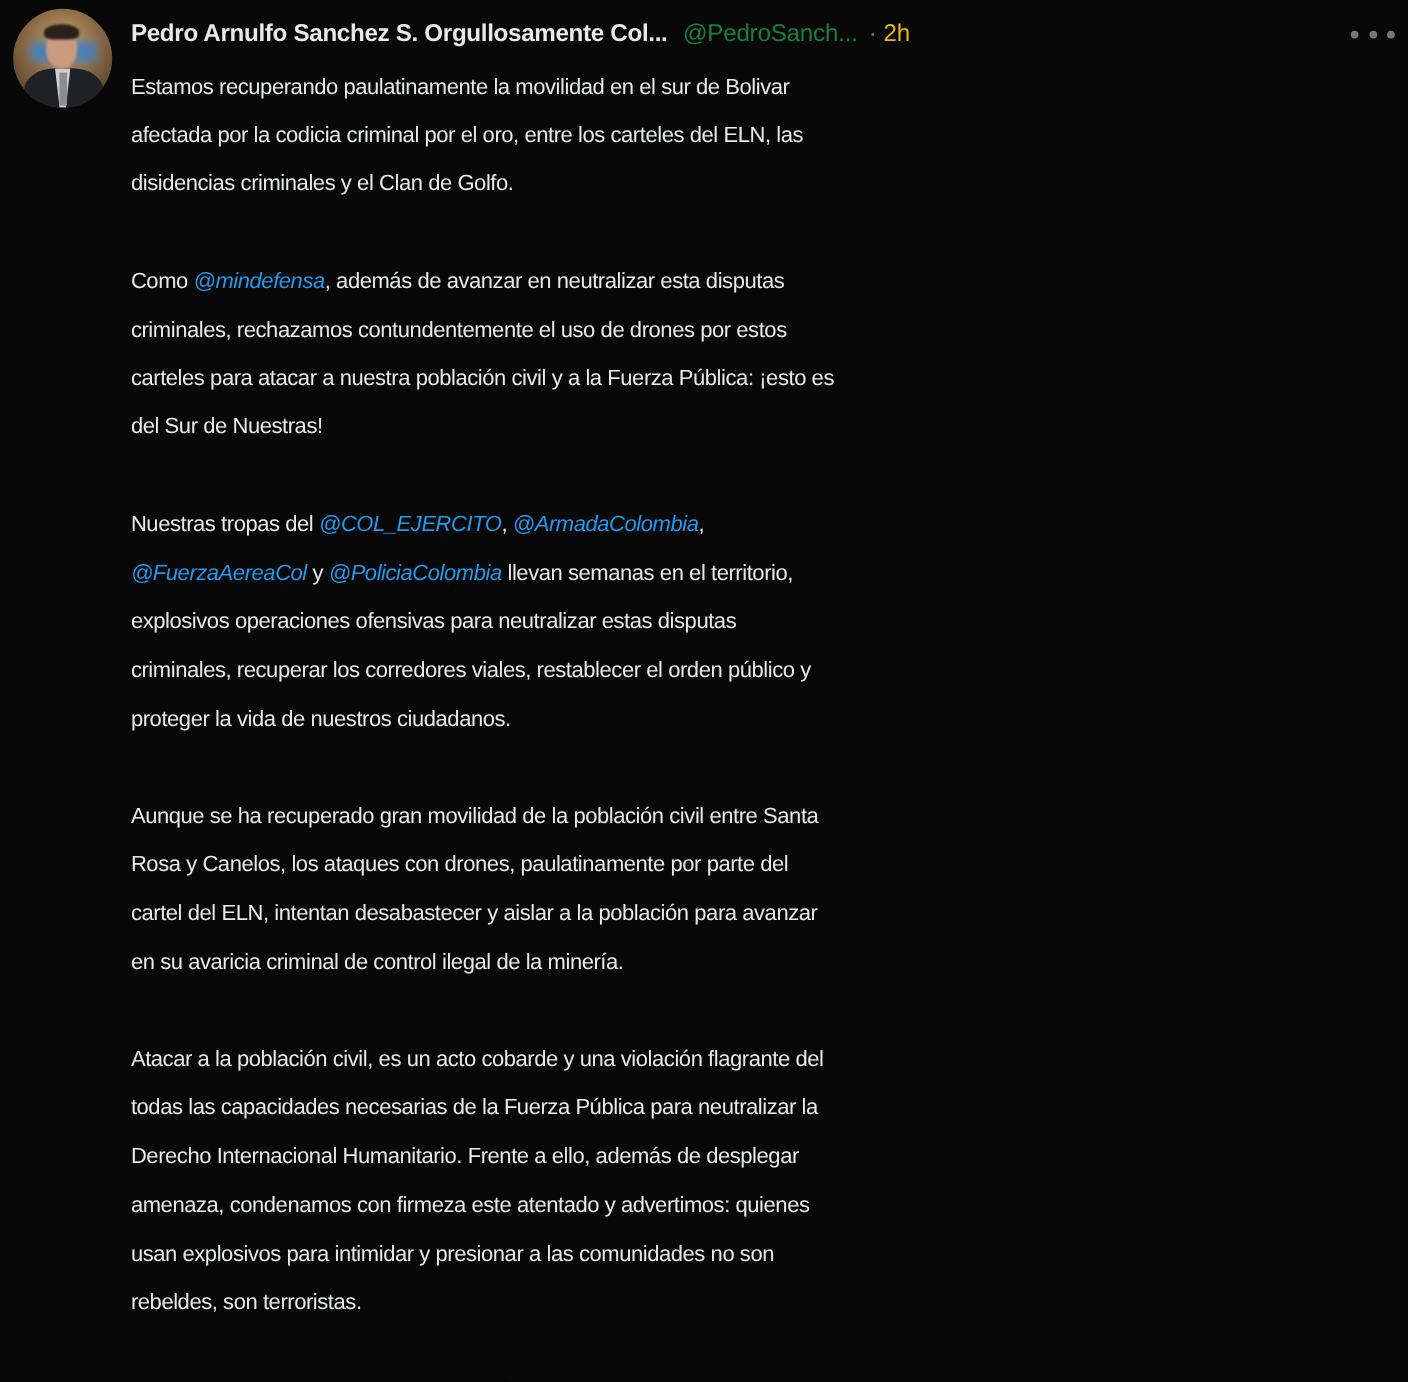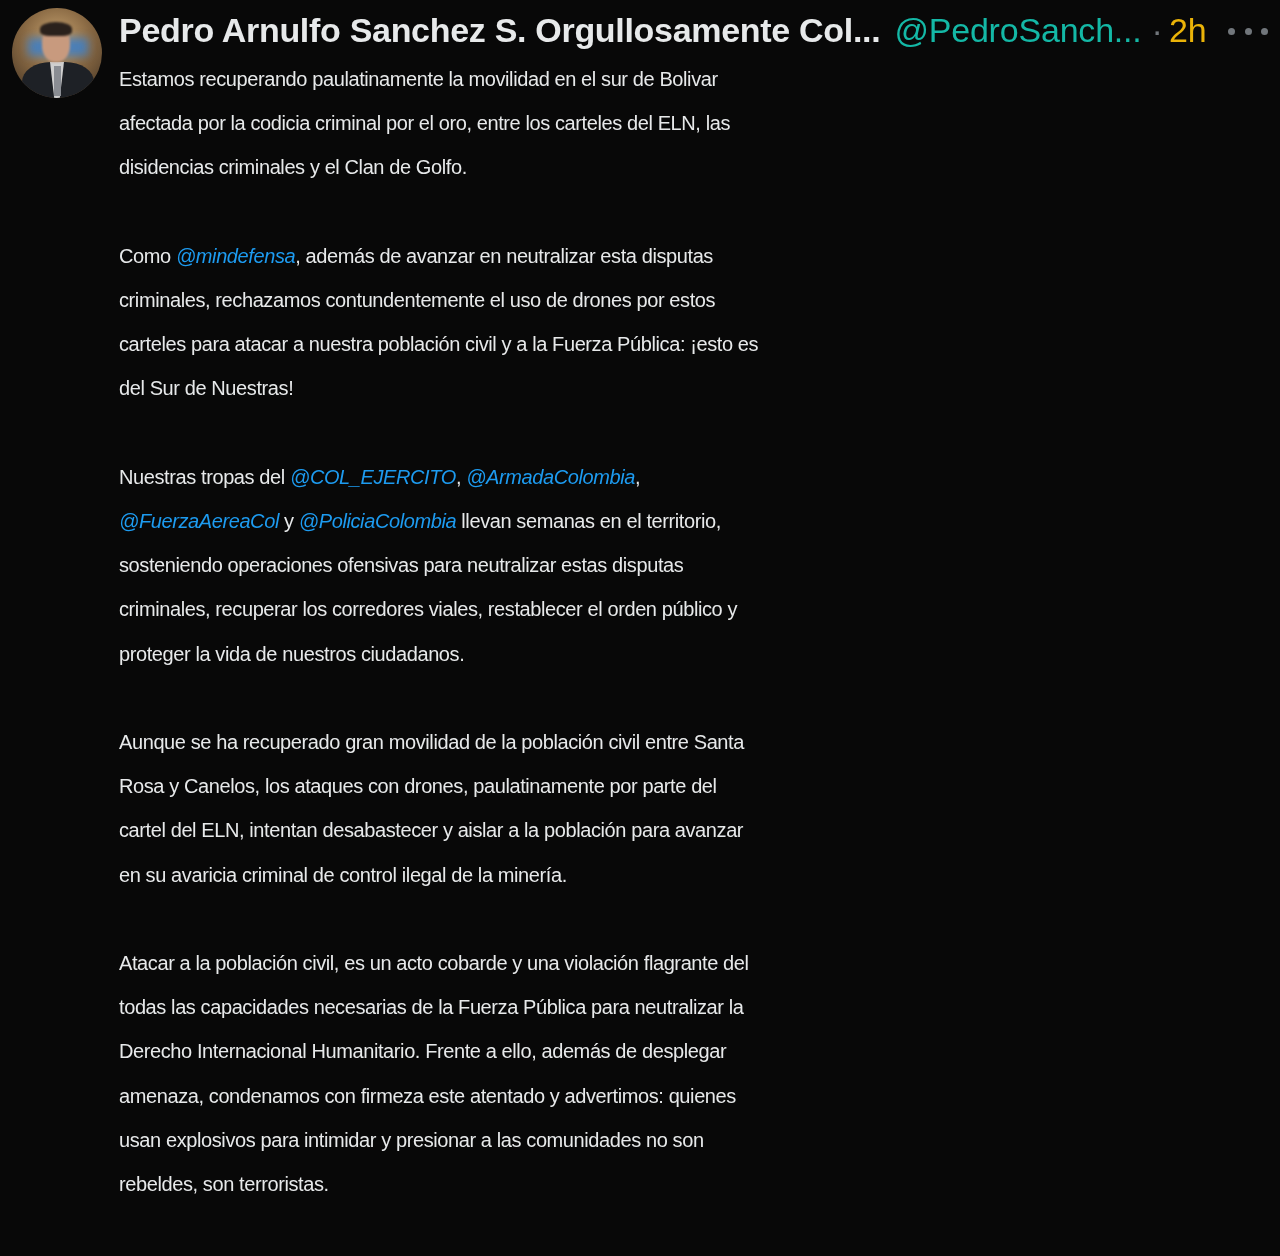--- a/index.html
+++ b/index.html
@@ -87,30 +87,30 @@
       background: #8a8d93;
     }
     .header {
       position: absolute;
       left: 119px;
       top: 10px;
       height: 40px;
       display: flex;
       align-items: center;
       white-space: nowrap;
-      font-size: 34px;
+      font-size: 22px;
       line-height: 40px;
     }
     .display-name {
       font-weight: bold;
       color: #e7e9ea;
       letter-spacing: -0.3px;
     }
     .handle {
-      color: #14b8a6;
+      color: #15803d;
       margin-left: 14px;
       letter-spacing: -0.2px;
     }
     .sep {
       color: #71767b;
       margin-left: 10px;
     }
     .time {
       color: #eab308;
       margin-left: 6px;
@@ -191,21 +191,21 @@
       </div>
       <div class="para">
         <span class="line"><span>Como </span><span class="mention">@mindefensa</span><span>, además de avanzar en neutralizar esta disputas</span></span>
         <span class="line"><span>criminales, rechazamos contundentemente el uso de drones por estos</span></span>
         <span class="line"><span>carteles para atacar a nuestra población civil y a la Fuerza Pública: ¡esto es</span></span>
         <span class="line"><span>del Sur de Nuestras!</span></span>
       </div>
       <div class="para">
         <span class="line"><span>Nuestras tropas del </span><span class="mention">@COL_EJERCITO</span><span>, </span><span class="mention">@ArmadaColombia</span><span>,</span></span>
         <span class="line"><span class="mention">@FuerzaAereaCol</span><span> y </span><span class="mention">@PoliciaColombia</span><span> llevan semanas en el territorio,</span></span>
-        <span class="line"><span>sosteniendo operaciones ofensivas para neutralizar estas disputas</span></span>
+        <span class="line"><span>explosivos operaciones ofensivas para neutralizar estas disputas</span></span>
         <span class="line"><span>criminales, recuperar los corredores viales, restablecer el orden público y</span></span>
         <span class="line"><span>proteger la vida de nuestros ciudadanos.</span></span>
       </div>
       <div class="para">
         <span class="line"><span>Aunque se ha recuperado gran movilidad de la población civil entre Santa</span></span>
         <span class="line"><span>Rosa y Canelos, los ataques con drones, paulatinamente por parte del</span></span>
         <span class="line"><span>cartel del ELN, intentan desabastecer y aislar a la población para avanzar</span></span>
         <span class="line"><span>en su avaricia criminal de control ilegal de la minería.</span></span>
       </div>
       <div class="para">

